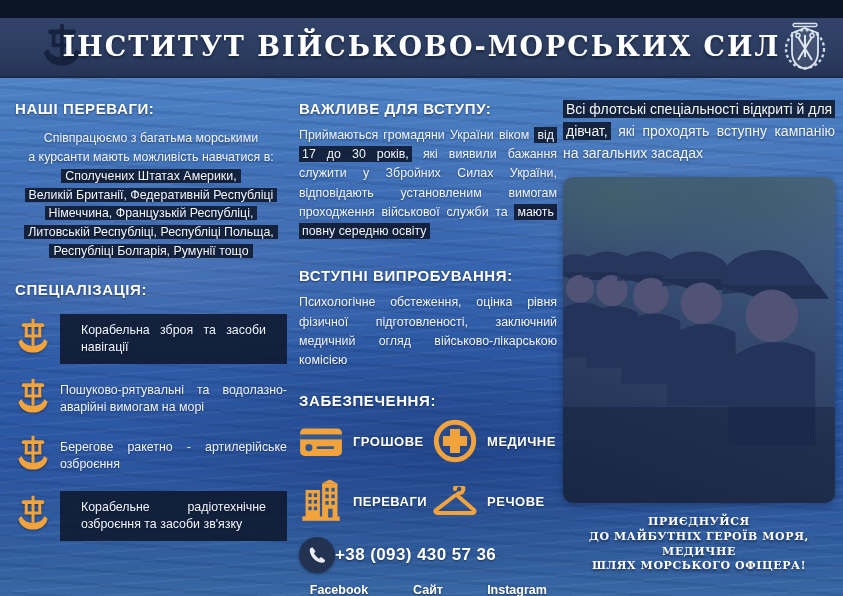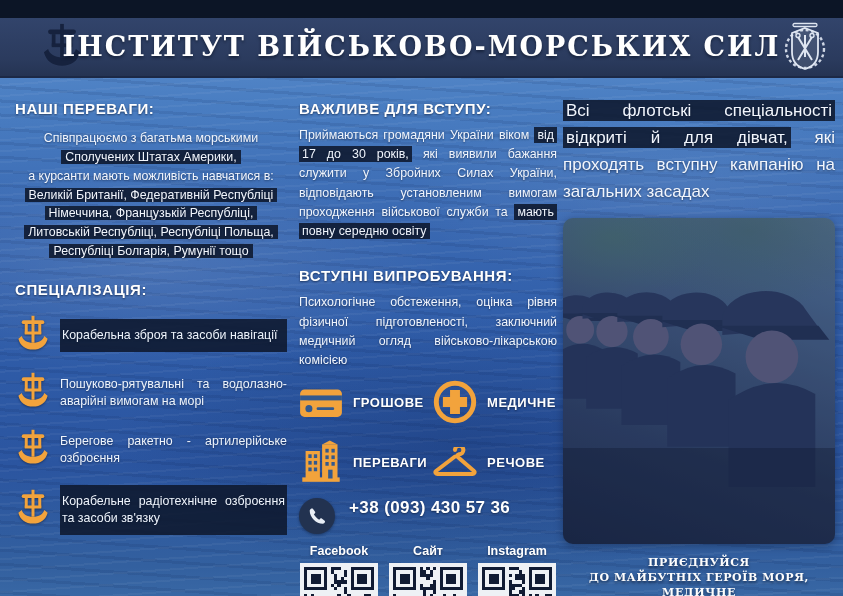--- a/index.html
+++ b/index.html
@@ -46,42 +46,42 @@
   .adv-lines{margin-top:12px;}
   .adv-line{text-align:center;font-size:12.4px;line-height:1.52;color:#f2f6fd;text-shadow:0 1px 2px rgba(8,18,40,.5);}
   .adv-line .txt{padding:0 4px;}
   .adv-line .txt:not(.boxed){background:none;}
   
   .spec-list{margin-top:16px;display:flex;flex-direction:column;gap:13px;}
   .spec-item{display:flex;align-items:center;gap:9px;}
   .spec-icon{flex:0 0 36px;width:36px;height:44px;color:#f2a33c;display:flex;align-items:center;justify-content:center;}
   .spec-icon svg{width:32px;height:42px;filter:drop-shadow(0 1px 1px rgba(10,20,40,.5));}
   .spec-label{flex:1;font-size:12.4px;line-height:1.38;color:#eef4fc;text-align:justify;text-shadow:0 1px 2px rgba(8,18,40,.5);}
-  .spec-label.boxed{padding:8px 2px;}
+  .spec-label.boxed{padding:8px 21px;}
   
   .para{margin:0 0 6px;font-size:12.4px;line-height:1.55;text-align:justify;color:#f0f5fd;text-shadow:0 1px 2px rgba(8,18,40,.5);}
   .para .hl{padding:1px 3px;}
   
   .prov-grid{margin-top:12px;display:grid;grid-template-columns:1.05fr 1fr;row-gap:20px;column-gap:4px;}
   .prov-item{display:flex;align-items:center;gap:10px;}
   .prov-icon{flex:0 0 44px;width:44px;height:40px;display:flex;align-items:center;justify-content:center;}
   .prov-label{font-size:13px;font-weight:700;letter-spacing:.5px;color:#fff;text-shadow:0 1px 2px rgba(8,18,40,.6);}
   
-  .phone-row{margin-top:16px;display:flex;gap:14px;}
+  .phone-row{margin-top:16px;display:flex;align-items:center;}
   .phone-icon{flex:0 0 36px;width:36px;height:36px;border-radius:50%;background:#223250;display:flex;align-items:center;justify-content:center;box-shadow:0 1px 3px rgba(5,12,28,.4);}
   .phone-icon svg{width:20px;height:20px;}
   .phone-number{font-size:17px;font-weight:700;letter-spacing:.4px;color:#fff;text-shadow:0 1px 2px rgba(8,18,40,.6);}
   
   .qr-strip{margin-top:10px;display:flex;justify-content:space-between;}
   .qr-item{width:80px;text-align:center;}
   .qr-label{display:block;font-size:12.5px;font-weight:700;color:#fff;margin-bottom:5px;text-shadow:0 1px 2px rgba(8,18,40,.6);}
   .qr-box{width:78px;height:78px;margin:0 auto;background:#eef1f5;padding:4px;}
   .qr-box svg{width:70px;height:70px;display:block;}
   
-  .note{margin:20px 0 0;font-size:17px;line-height:1.58;text-align:justify;color:#f2f6fd;text-shadow:0 1px 2px rgba(8,18,40,.5);}
+  .note{margin:20px 0 0;font-size:14px;line-height:1.58;text-align:justify;color:#f2f6fd;text-shadow:0 1px 2px rgba(8,18,40,.5);}
   .note .hl{padding:1px 3px;}
   .photo{
     position:relative;margin-top:13px;height:326px;border-radius:10px;overflow:hidden;
     background:
       radial-gradient(150px 90px at 18% 6%, rgba(72,112,82,.55), transparent 70%),
       radial-gradient(190px 110px at 68% 4%, rgba(62,97,72,.45), transparent 72%),
       linear-gradient(200deg,#567083 0%,#48627e 18%,#3a4d68 42%,#2a3852 68%,#1d2940 100%);
     box-shadow:0 2px 8px rgba(5,12,28,.35);
   }
   .photo svg{position:absolute;inset:0;width:100%;height:100%;}
@@ -136,25 +136,25 @@
     <h2 class="h-section">НАШІ ПЕРЕВАГИ:</h2>
 
     <div class="adv-lines">
 
         <div class="adv-line">
           <span class="txt">Співпрацюємо з багатьма морськими</span>
         </div>
 
 
         <div class="adv-line">
+          <span class="txt">а курсанти мають можливість навчатися в:</span>
+        </div>
+
+        <div class="adv-line">
           <span class="txt boxed">Сполучених Штатах Америки,</span>
-        </div>
-
-        <div class="adv-line">
-          <span class="txt">а курсанти мають можливість навчатися в:</span>
         </div>
 
         <div class="adv-line">
           <span class="txt boxed">Великій Британії, Федеративній Республіці</span>
         </div>
 
         <div class="adv-line">
           <span class="txt boxed">Німеччина, Французькій Республіці,</span>
         </div>
 
@@ -211,20 +211,21 @@
       </div>
   </div>
 
   <div class="col col-mid">
     <h2 class="h-section">ВАЖЛИВЕ ДЛЯ ВСТУПУ:</h2>
     <p class="para"><span>Приймаються громадяни України віком </span><span class="hl">від 17 до 30 років,</span><span> які виявили бажання служити у Збройних Силах України, відповідають установленим вимогам проходження військової служби та </span><span class="hl">мають повну середню освіту</span></p>
 
     <h2 class="h-section" style="margin-top:26px">ВСТУПНІ ВИПРОБУВАННЯ:</h2>
     <p class="para">Психологічне обстеження, оцінка рівня фізичної підготовленості, заключний медичний огляд військово-лікарською комісією</p>
 
+    <h2 class="h-section" style="margin-top:22px;margin-bottom:2px">ЗАБЕЗПЕЧЕННЯ:</h2>
 
     <div class="prov-grid">
       <div class="prov-item">
         <span class="prov-icon">
           <svg viewBox="0 0 40 32">
             <rect x="1" y="4" width="38" height="25" rx="4" fill="#f2a33c"></rect>
             <rect x="1" y="9.5" width="38" height="4.5" fill="#32598f"></rect>
             <circle cx="9" cy="21.5" r="3.2" fill="#32598f"></circle>
             <rect x="16" y="20.3" width="16" height="2.4" rx="1.2" fill="#32598f"></rect>
           </svg>

